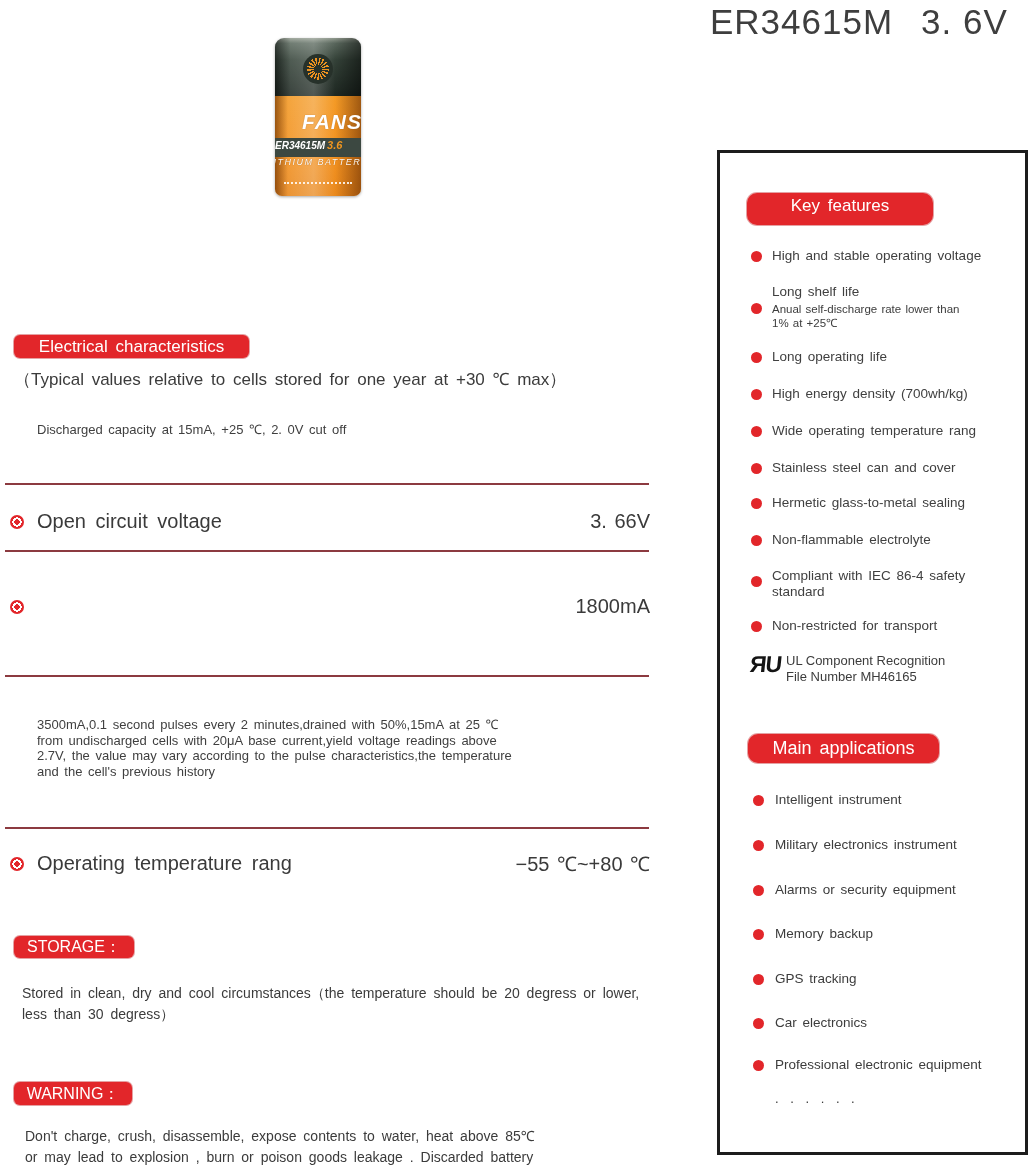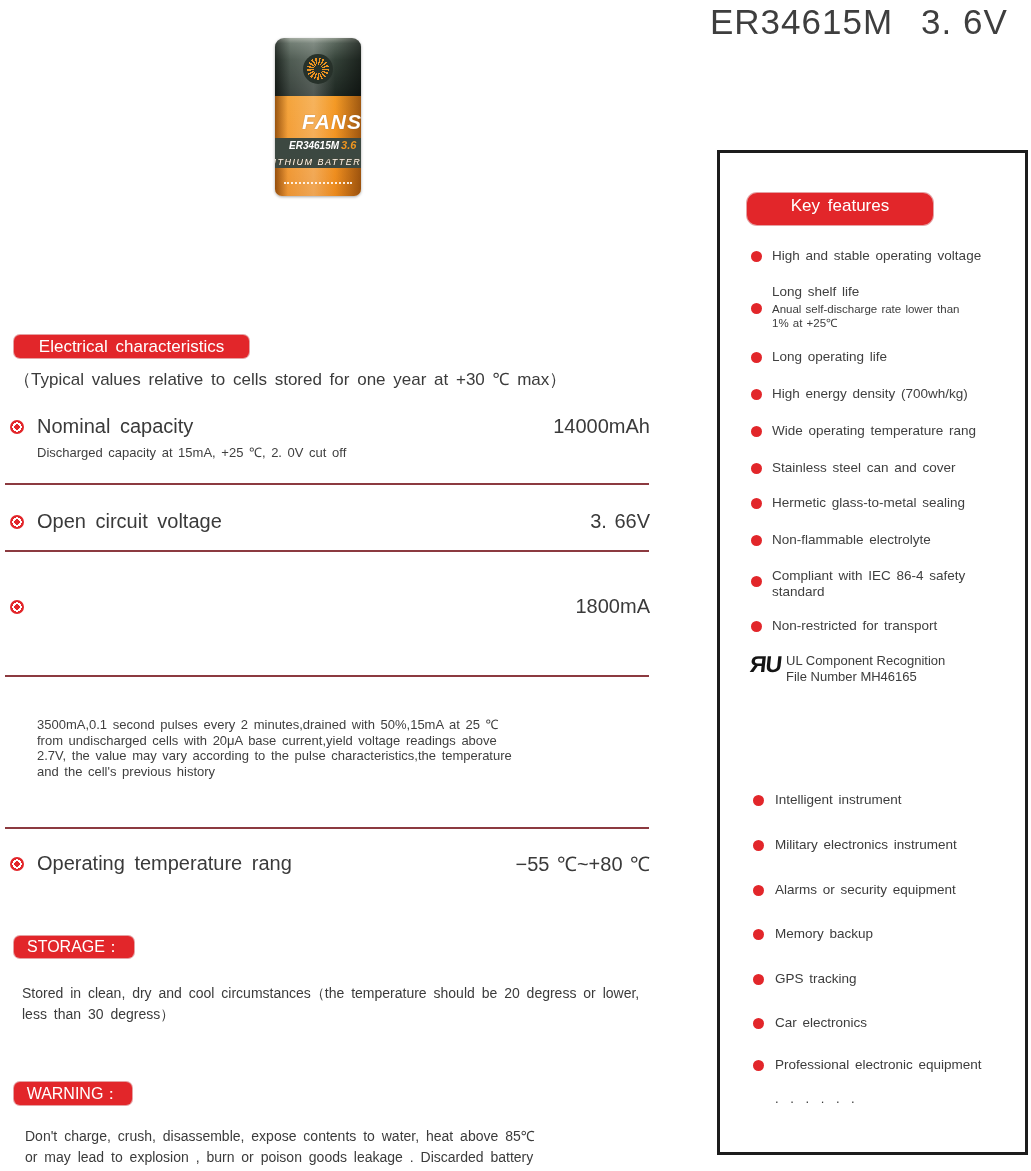--- a/index.html
+++ b/index.html
@@ -38,23 +38,23 @@
     background:
       linear-gradient(90deg, rgba(80,30,0,.55) 0%, rgba(255,255,255,.10) 15%, rgba(255,255,255,.25) 45%, rgba(255,160,40,.05) 70%, rgba(90,35,0,.55) 100%),
       linear-gradient(180deg, #f39a26 0%, #f29120 60%, #e8871c 100%);
   }
   .bat-brand {
     position:absolute; top:14px; left:3px; width:110px; overflow:hidden;
     font-size:21px; font-weight:bold; font-style:italic; color:#ffffff;
     letter-spacing:1px; white-space:nowrap; text-shadow:0 0 1px rgba(120,60,0,.6);margin-left:24px;
   }
   .bat-band {
-    position:absolute; top:42px; left:0; right:0; height:30px;
+    position:absolute; top:42px; left:0; right:0; height:19px;
     background:#3c4841; color:#ffffff; font-size:10px; font-weight:bold; font-style:italic;
-    white-space:nowrap; overflow:hidden; line-height:15px; padding-left:14px;
+    white-space:nowrap; overflow:hidden; line-height:15px; padding-left:0;
   }
   .bat-band .v { color:#f1961f; margin-left:2px; font-size:11px; }
   .bat-type {
     position:absolute; top:61px; left:-8px; width:120px; overflow:hidden;
     font-size:9px; font-style:italic; color:rgba(255,255,255,.96);
     letter-spacing:1.5px; white-space:nowrap; text-shadow:0 0 1px rgba(150,80,0,.8);
   }
   .bat-fineline {
     position:absolute; top:86px; left:10%; width:80%; height:0;
     border-top:2px dotted rgba(255,255,255,.85);
@@ -125,25 +125,20 @@
     </div>
     <div class="bat-type">LITHIUM BATTERY</div>
     <div class="bat-fineline"></div>
   </div>
 </div>
 
 <div class="badge badge-elec">Electrical characteristics</div>
 <div class="abs note-line">（Typical values relative to cells stored for one year at +30 ℃ max）</div>
 
 <div class="spec-row" style="top:415px">
-  <div class="spec-main">
-    <span class="bullseye"></span>
-    <span class="spec-label">Nominal capacity</span>
-    <span class="spec-value">14000mAh</span>
-  </div>
   <div class="spec-detail">Discharged capacity at 15mA, +25 ℃, 2. 0V cut off</div>
 </div>
 <div class="rule" style="top:483px"></div>
 
 <div class="spec-row" style="top:510px">
   <div class="spec-main">
     <span class="bullseye"></span>
     <span class="spec-label">Open circuit voltage</span>
     <span class="spec-value">3. 66V</span>
   </div>
@@ -210,20 +205,21 @@
 
   <span class="dot" style="left:31px; top:468px"></span>
   <span class="kf-label" style="left:52px; top:465px">Non-restricted for transport</span>
 
   <span class="ul-mark" style="left:30px; top:498px">ЯU</span>
   <div class="ul-text" style="left:66px; top:500px">
     <div>UL Component Recognition</div>
     <div>File Number MH46165</div>
   </div>
 
+  <div class="badge badge-apps" style="left:28px; top:581px">Main applications</div>
 
   <span class="dot" style="left:33px; top:642px"></span>
   <span class="app-label" style="left:55px; top:639px">Intelligent instrument</span>
 
   <span class="dot" style="left:33px; top:687px"></span>
   <span class="app-label" style="left:55px; top:684px">Military electronics instrument</span>
 
   <span class="dot" style="left:33px; top:732px"></span>
   <span class="app-label" style="left:55px; top:729px">Alarms or security equipment</span>
 

